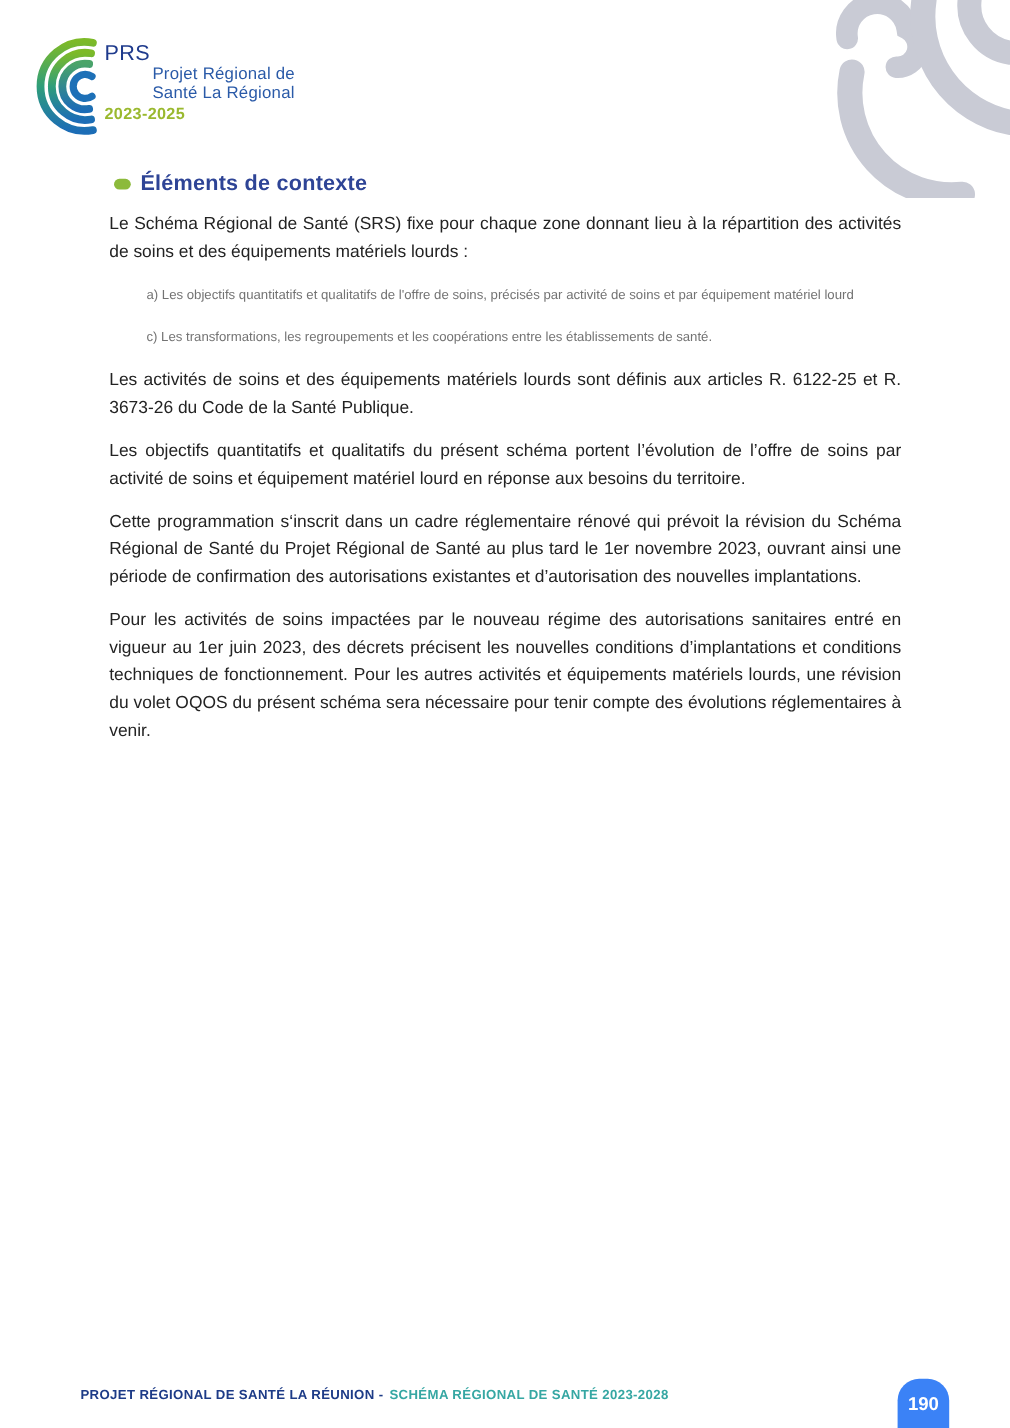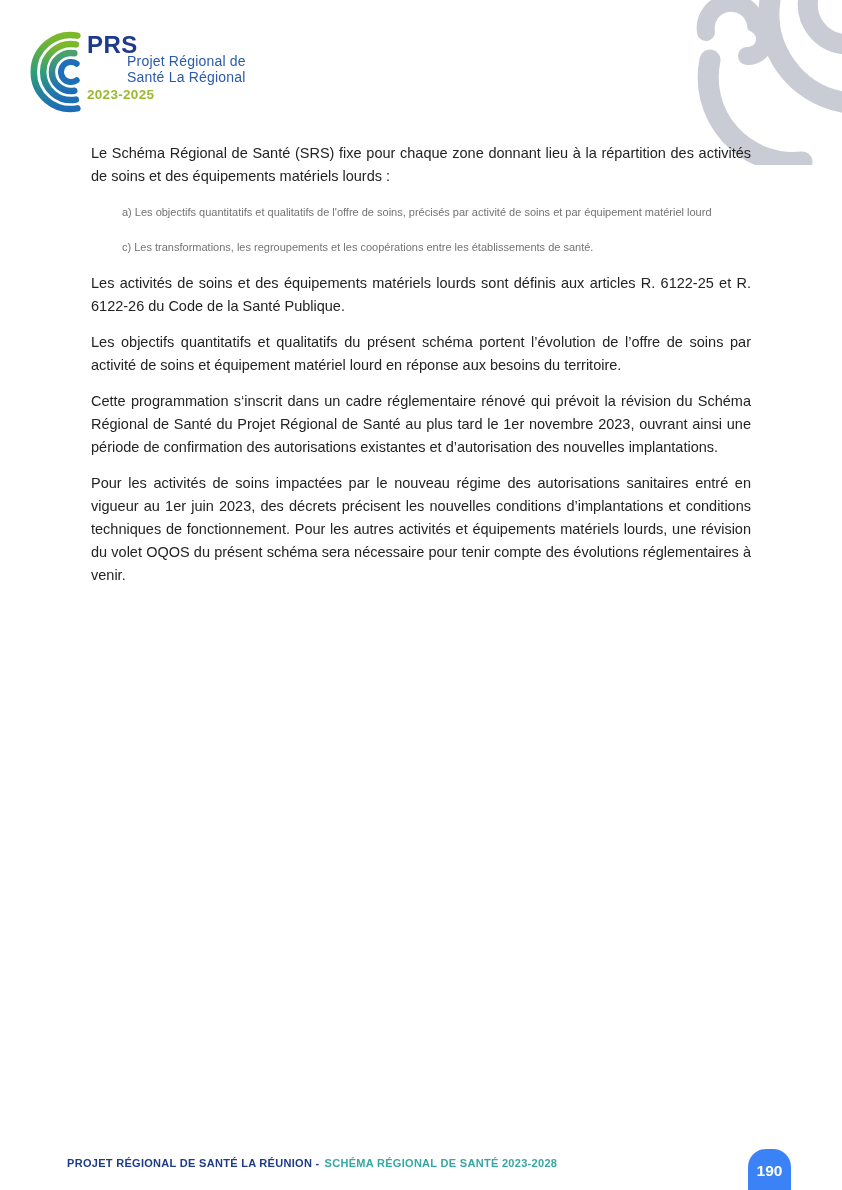--- a/index.html
+++ b/index.html
@@ -8,21 +8,21 @@
     overflow:hidden; font-family:"Liberation Sans", sans-serif;
   }
 
   
   .corner-graphic { position:absolute; top:0; right:0; display:block; }
 
   
   .logo { position:absolute; top:30px; left:28px; display:flex; align-items:flex-start; }
   .logo-arcs { display:block; margin-right:3px; }
   .logo-text { padding-top:5px; }
-  .logo-acronym { font-size:24px; font-weight:700; color:#1e3a8c; letter-spacing:.4px; line-height:19px; }
+  .logo-acronym { font-size:18px; font-weight:400; color:#1e3a8c; letter-spacing:.4px; line-height:19px; }
   .logo-line   { font-size:14px; font-weight:400; color:#2a5aa8; line-height:15.5px; letter-spacing:.2px;padding-left:40px; }
   .logo-years  { font-size:13.5px; font-weight:700; color:#9ab92f; margin-top:2px; letter-spacing:.3px; }
 
   
   .content { position:absolute; top:142px; left:91px; width:660px; }
   .section-heading {
     display:flex; align-items:center; margin:0 0 13px 0;
     font-size:18px; font-weight:700; color:#2e4496; letter-spacing:.2px;
   }
   .bullet {
@@ -91,29 +91,33 @@
     </svg>
     <div class="logo-text">
       <div class="logo-acronym">PRS</div>
       <div class="logo-line">Projet Régional de</div>
       <div class="logo-line">Santé La Régional</div>
       <div class="logo-years">2023-2025</div>
     </div>
   </header>
 
   <main class="content">
+    <h1 class="section-heading">
+      <span class="bullet"></span>
+      <span>Éléments de contexte</span>
+    </h1>
 
     <p class="para">Le Schéma Régional de Santé (SRS) fixe pour chaque zone donnant lieu à la répartition des activités de soins et des équipements matériels lourds :</p>
 
     <div class="list">
       <p class="list-item">a) Les objectifs quantitatifs et qualitatifs de l'offre de soins, précisés par activité de soins et par équipement matériel lourd</p>
       <p class="list-item">c) Les transformations, les regroupements et les coopérations entre les établissements de santé.</p>
     </div>
 
-    <p class="para">Les activités de soins et des équipements matériels lourds sont définis aux articles R. 6122-25 et R. 6122-26 du Code de la Santé Publique.</p>
+    <p class="para">Les activités de soins et des équipements matériels lourds sont définis aux articles R. 6122-25 et R. 3673-26 du Code de la Santé Publique.</p>
     <p class="para">Les objectifs quantitatifs et qualitatifs du présent schéma portent l’évolution de l’offre de soins par activité de soins et équipement matériel lourd en réponse aux besoins du territoire.</p>
     <p class="para">Cette programmation s‘inscrit dans un cadre réglementaire rénové qui prévoit la révision du Schéma Régional de Santé du Projet Régional de Santé au plus tard le 1er novembre 2023, ouvrant ainsi une période de confirmation des autorisations existantes et d’autorisation des nouvelles implantations.</p>
     <p class="para">Pour les activités de soins impactées par le nouveau régime des autorisations sanitaires entré en vigueur au 1er juin 2023, des décrets précisent les nouvelles conditions d’implantations et conditions techniques de fonctionnement. Pour les autres activités et équipements matériels lourds, une révision du volet OQOS du présent schéma sera nécessaire pour tenir compte des évolutions réglementaires à venir.</p>
   </main>
 
   <footer>
     <div class="footer-text">
       <span class="footer-navy">PROJET RÉGIONAL DE SANTÉ LA RÉUNION -</span><span class="footer-teal">SCHÉMA RÉGIONAL DE SANTÉ 2023-2028</span>
     </div>
     <div class="page-badge">190</div>

